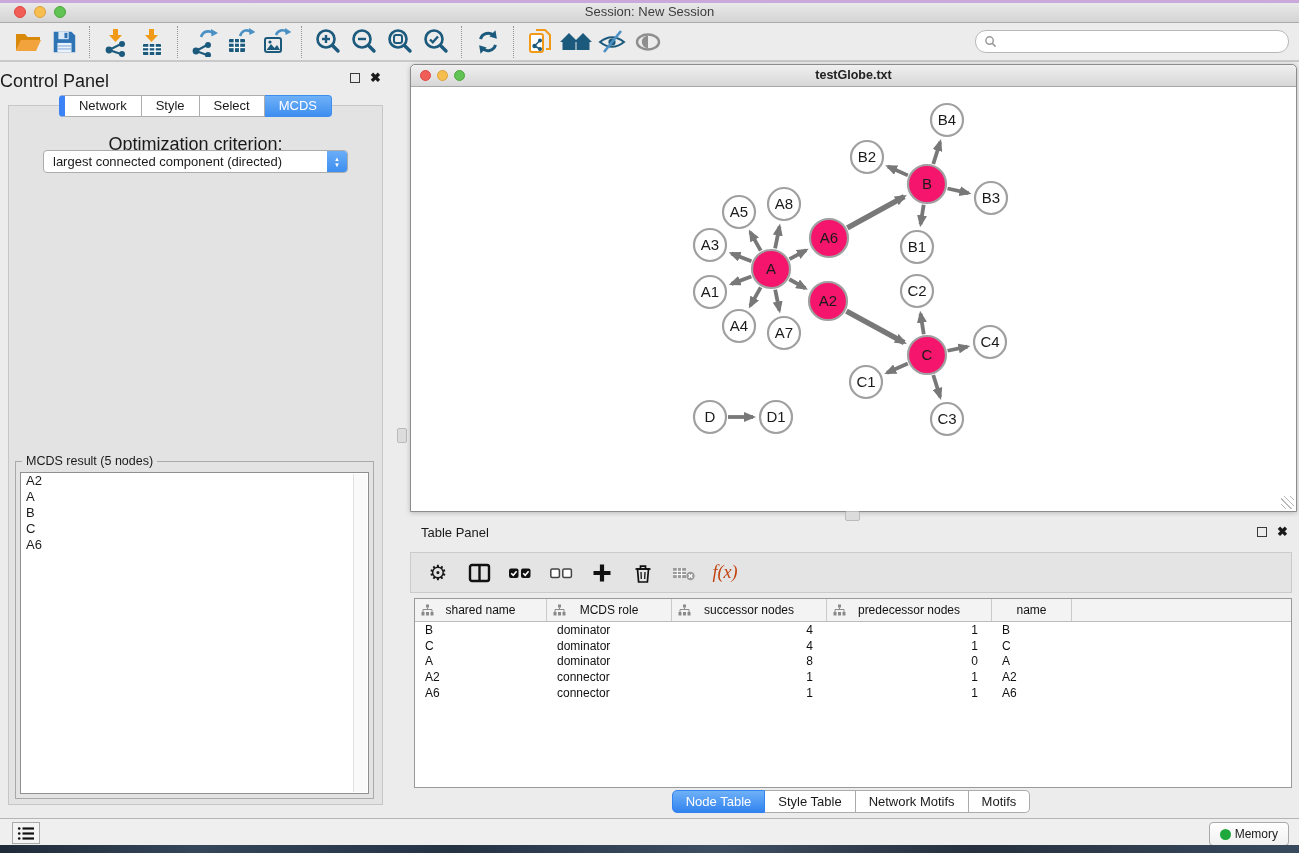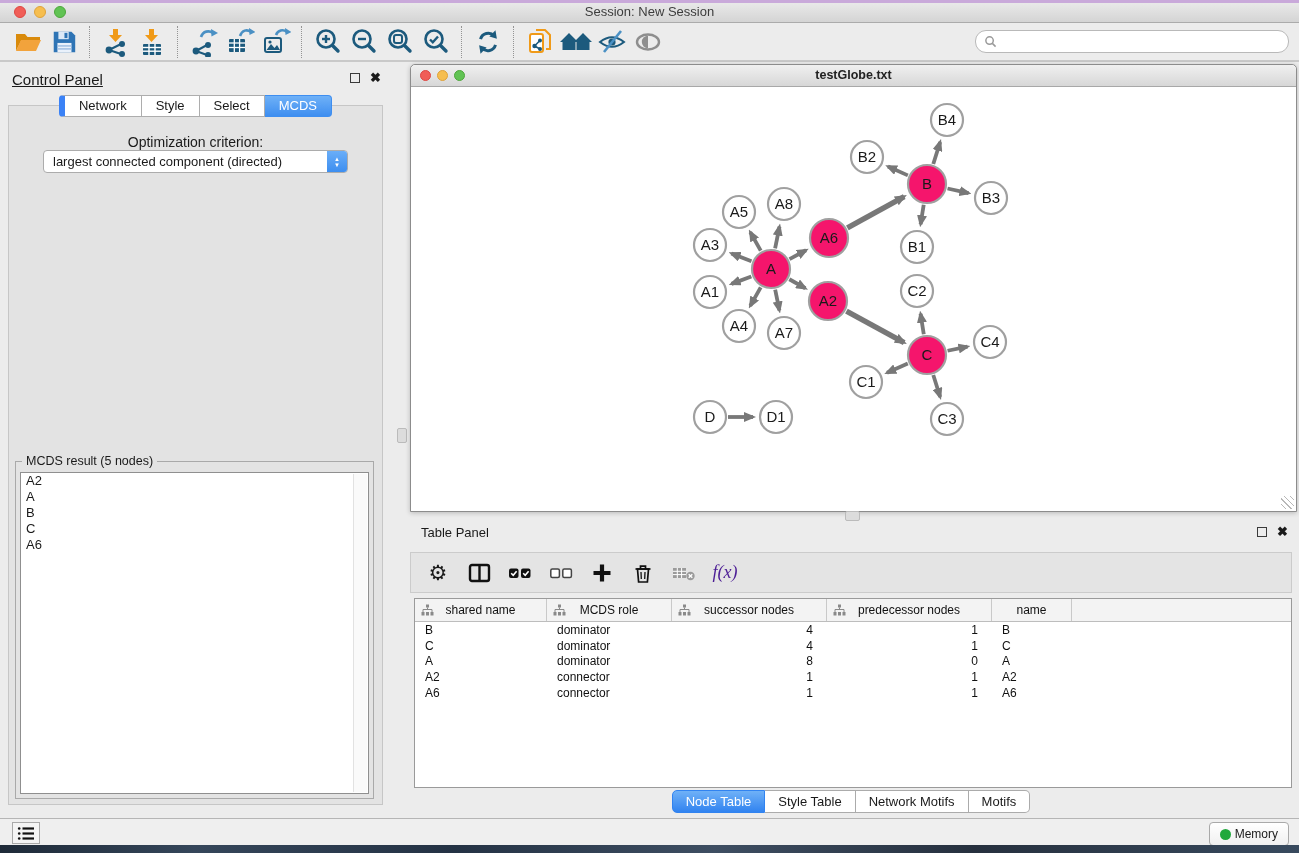--- a/index.html
+++ b/index.html
@@ -19,32 +19,32 @@
   .toolbar{position:absolute;top:23px;left:0;right:0;height:39px;background:#ECECEC;
            border-bottom:2px solid #C9C9C9;display:flex;align-items:center;padding:0 10px;box-sizing:border-box;}
   .tb-icon{width:36px;height:34px;display:flex;align-items:center;justify-content:center;flex:0 0 auto;}
   .tb-icon svg{display:block;}
   .tb-sep{width:1px;height:32px;border-left:1px dotted #949494;margin:0 7px;flex:0 0 auto;}
   .tb-search{margin-left:auto;width:296px;height:21px;background:#fff;border:1px solid #B9B9B9;
              border-radius:11px;display:flex;align-items:center;padding:0 8px;gap:5px;}
   .tb-search input{border:none;outline:none;flex:1;font-size:12px;background:transparent;font-family:inherit;}
   
   .control-panel{position:absolute;top:64px;left:0;width:391px;bottom:35px;}
-  .cp-title{position:absolute;top:7px;left:12px;font-size:15px;text-decoration:underline;}
+  .cp-title{position:absolute;top:7px;left:0;font-size:18px;}
   .panel-controls{display:flex;gap:10px;align-items:center;position:absolute;top:8px;right:10px;}
   .float-box{width:10px;height:10px;border:1.5px solid #3a3a3a;box-sizing:border-box;}
   .close-x{font-size:13px;font-weight:bold;color:#1a1a1a;line-height:11px;}
   .cp-tabs{position:absolute;top:31px;left:0;right:0;display:flex;justify-content:center;z-index:2;}
   .cp-tab{height:20px;line-height:20px;padding:0 14px;background:#fff;border:1px solid #ADADAD;
           border-left:none;font-size:13px;cursor:default;}
   .cp-tab:first-child{border-left:6px solid #3b82f6;border-radius:4px 0 0 4px;}
   .cp-tab:last-child{border-radius:0 4px 4px 0;}
   .cp-tab.active{background:linear-gradient(#6FB1F7,#3E8EF0);border-color:#3E8EF0;color:#fff;}
   .cp-panel{position:absolute;top:41px;left:8px;right:8px;bottom:13px;background:#E3E3E3;border:1px solid #C6C6C6;}
-  .opt-label{margin-top:28px;text-align:center;font-size:14px;}
+  .opt-label{margin-top:28px;text-align:center;font-size:18px;}
   .dropdown{position:absolute;top:44px;left:34px;right:34px;height:23px;background:#fff;
             border:1px solid #ACACAC;border-radius:4px;box-sizing:border-box;}
   .dd-text{line-height:21px;padding-left:9px;font-size:13px;white-space:nowrap;overflow:hidden;}
   .dd-stepper{position:absolute;right:0;top:0;bottom:0;width:20px;border-radius:0 3px 3px 0;
               background:linear-gradient(#6AAEF8,#3D8EF0);color:#fff;display:flex;flex-direction:column;
               align-items:center;justify-content:center;font-size:6px;line-height:6px;}
   .btn-row{position:absolute;top:85px;left:0;right:0;display:flex;justify-content:center;gap:14px;}
   .push-btn{height:21px;line-height:20px;padding:0 16px;background:linear-gradient(#FFFFFF,#F1F1F1);
             border:1px solid #AFAFAF;border-radius:4px;font-size:13px;}
   .result-group{position:absolute;top:355px;left:6px;right:8px;bottom:5px;border:1px solid #A9A9A9;}
@@ -66,21 +66,21 @@
   .net-canvas{position:absolute;top:22px;left:0;right:0;bottom:0;background:#fff;overflow:hidden;}
   .resize-grip{position:absolute;right:2px;bottom:2px;width:13px;height:13px;
                background:repeating-linear-gradient(45deg,transparent 0 3px,#B8B8B8 3px 4px);}
   
   .tp-title{position:absolute;left:421px;top:525px;font-size:13px;}
   .tp-controls{position:absolute;right:11px;top:526px;display:flex;gap:10px;align-items:center;}
   .tp-toolbar{position:absolute;left:410px;top:552px;width:882px;height:41px;background:#E4E4E4;
               border:1px solid #CBCBCB;box-sizing:border-box;display:flex;align-items:center;gap:15px;padding:0 14px;}
   .tpt-icon{width:26px;height:26px;display:flex;align-items:center;justify-content:center;}
   .gear-glyph{font-size:21px;line-height:21px;color:#1a1a1a;}
-  .fx{font-family:"Liberation Serif",serif;font-style:italic;font-size:18px;color:#4c1d95;}
+  .fx{font-family:"Liberation Serif",serif;font-style:italic;font-size:18px;color:#c2410c;}
   .tp-table{position:absolute;left:414px;top:598px;width:878px;height:190px;background:#fff;
             border:1px solid #9A9A9A;box-sizing:border-box;overflow:hidden;}
   .thead{display:flex;height:22px;background:#F3F3F3;border-bottom:1px solid #BDBDBD;}
   .th{position:relative;border-right:1px solid #C9C9C9;font-size:12px;display:flex;align-items:center;
       justify-content:center;box-sizing:border-box;color:#111;}
   .th .tree-wrap{position:absolute;left:6px;top:5px;}
   .th-filler{flex:1;border-right:none !important;}
   .tr{display:flex;height:15.7px;align-items:center;font-size:12px;color:#111;}
   .td{box-sizing:border-box;white-space:nowrap;overflow:hidden;}
   .td.txt{padding-left:10px;}

